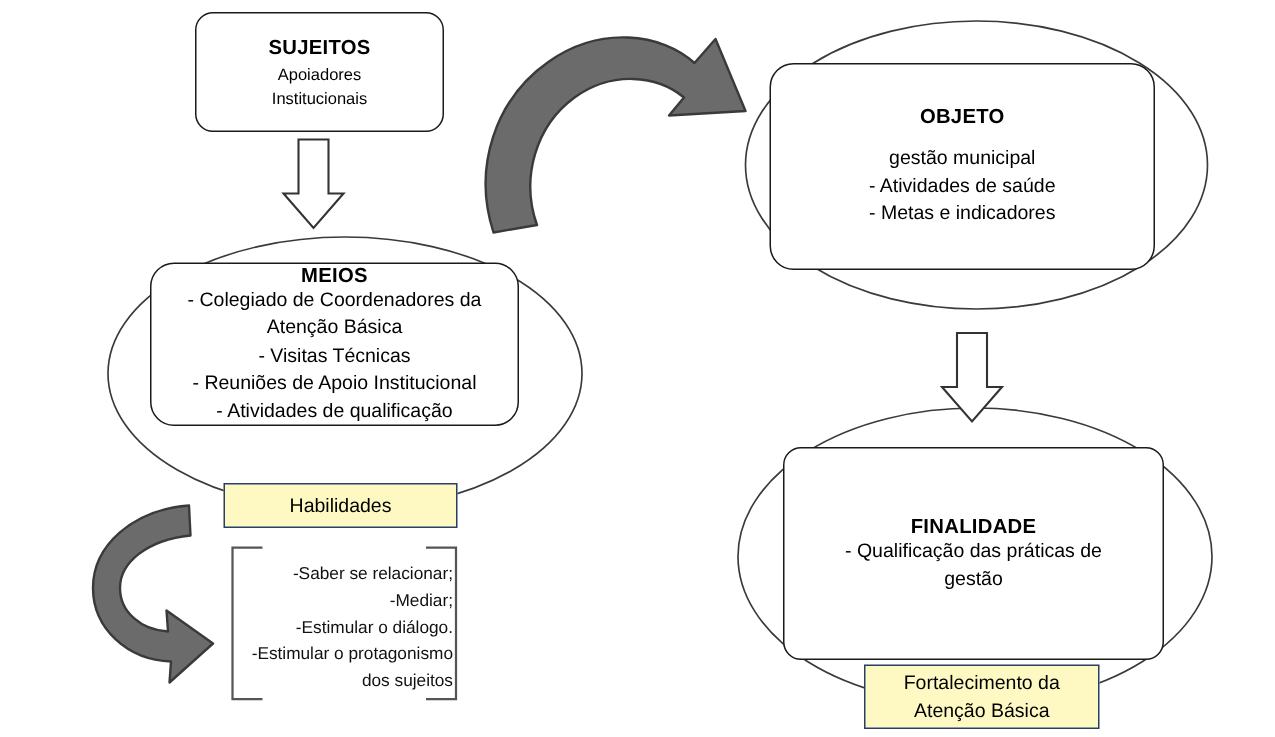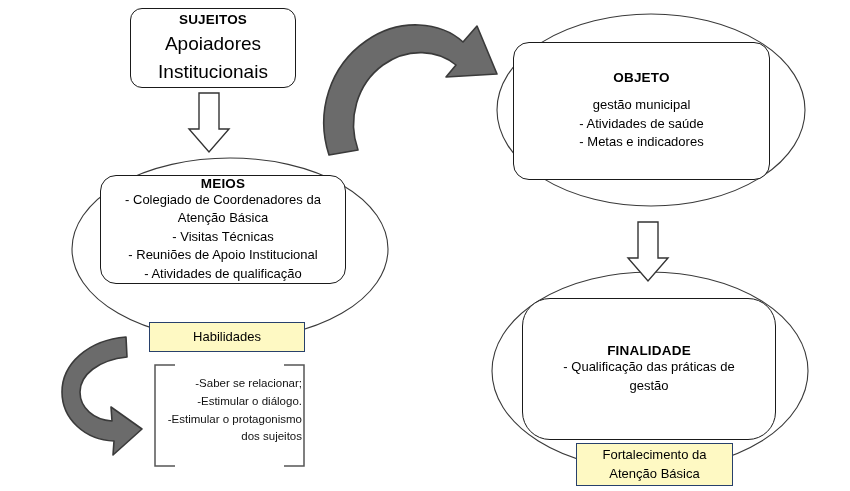--- a/index.html
+++ b/index.html
@@ -38,21 +38,21 @@
     text-align: center;
     color: #000000;
     z-index: 3;
   }
   .node .title {
     font-weight: bold;
     font-size: 13.5px;
     letter-spacing: 0.2px;
   }
   .node .line {
-    font-size: 19px;
+    font-size: 11px;
     line-height: 1.42;
     white-space: nowrap;
   }
   .node .gap {
     height: 11px;
   }
 
   
   #sujeitos {
     left: 130px; top: 8px; width: 166px; height: 80px;
@@ -71,21 +71,21 @@
   
   #objeto {
     left: 513px; top: 42px; width: 257px; height: 138px;
     border-radius: 16px;
   }
   #objeto .line { font-size: 13px; }
 
   
   #finalidade {
     left: 522px; top: 298px; width: 254px; height: 142px;
-    border-radius: 28px;
+    border-radius: 12px;
   }
   #finalidade .line { font-size: 13px; }
 
   
   .flatbox {
     position: absolute;
     box-sizing: border-box;
     background: #fef9c3;
     border: 1.6px solid #27406b;
     border-radius: 0;
@@ -207,19 +207,20 @@
   </div>
 
   <div class="flatbox" id="fortalecimento">
     <div>Fortalecimento da</div>
     <div>Atenção Básica</div>
   </div>
 
   <div id="skills-bracket">
     <div class="bracket-text">
       <div>-Saber se relacionar;</div>
+      <div>-Mediar;</div>
       <div>-Estimular o diálogo.</div>
       <div>-Estimular o protagonismo</div>
       <div>dos sujeitos</div>
     </div>
   </div>
 
 </div>
 
 </body></html>

